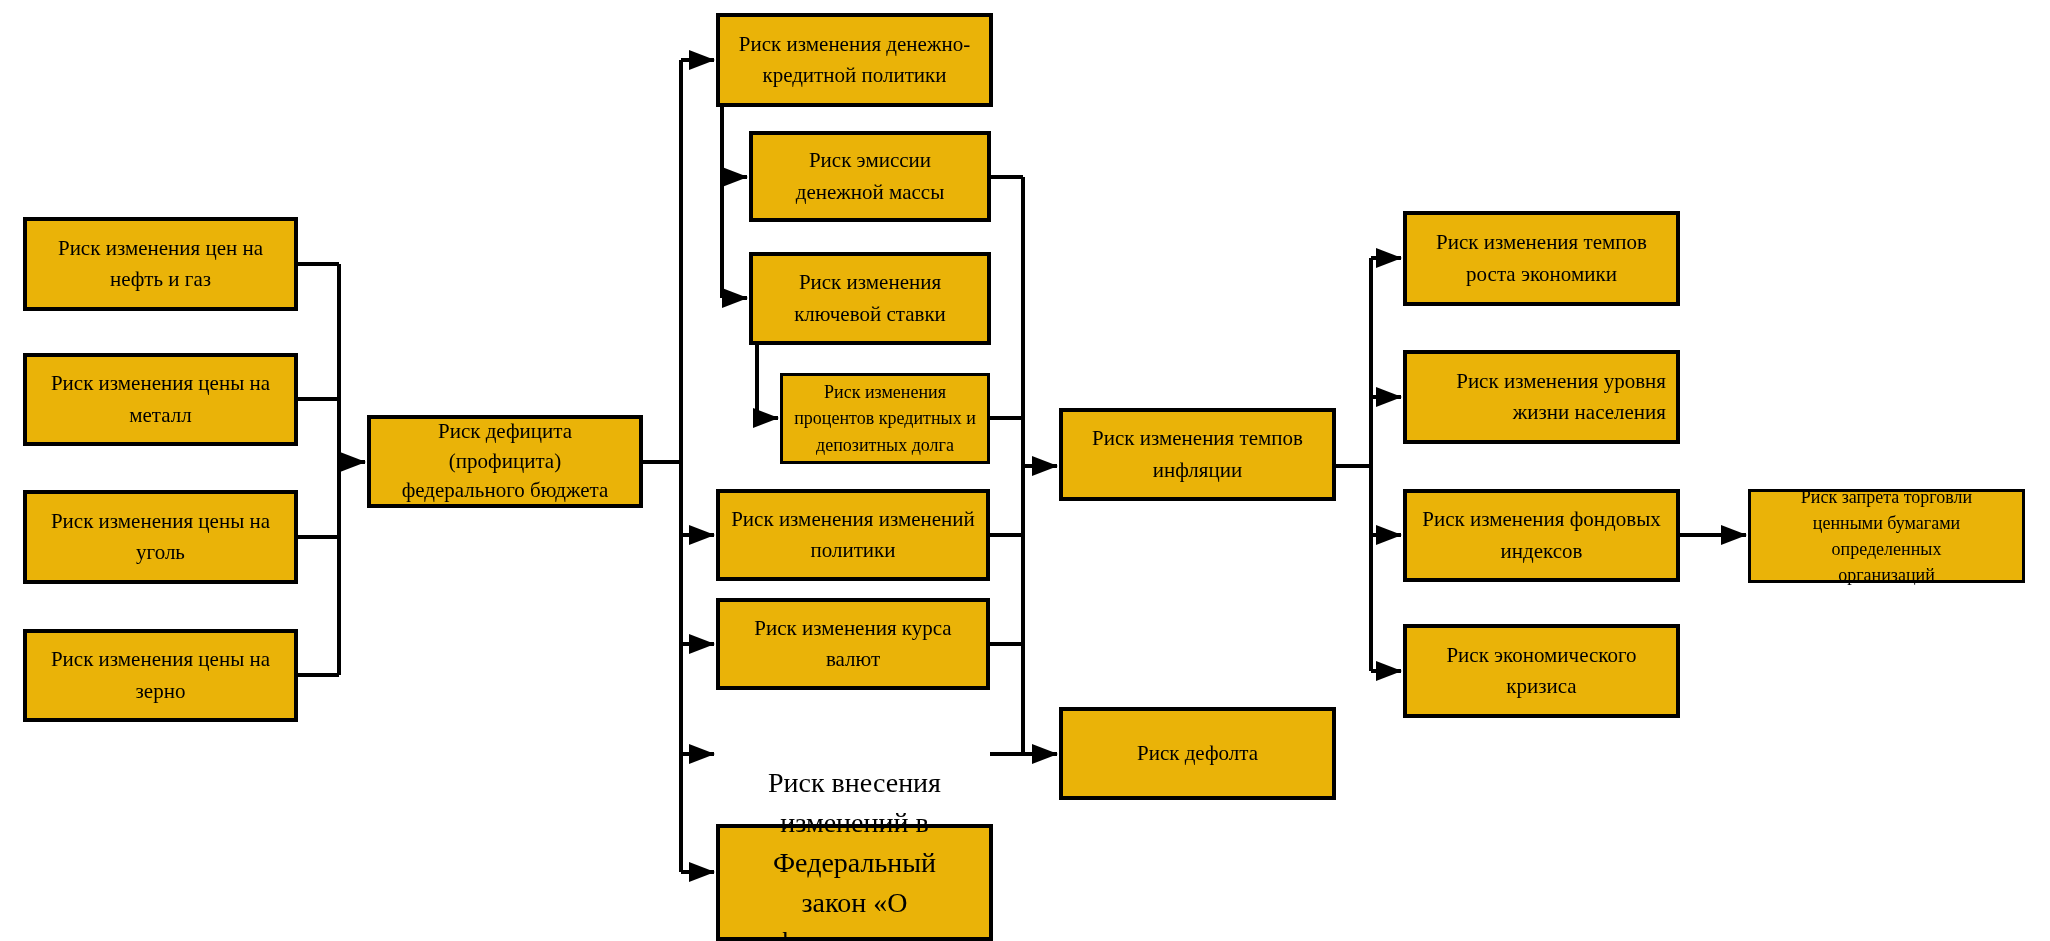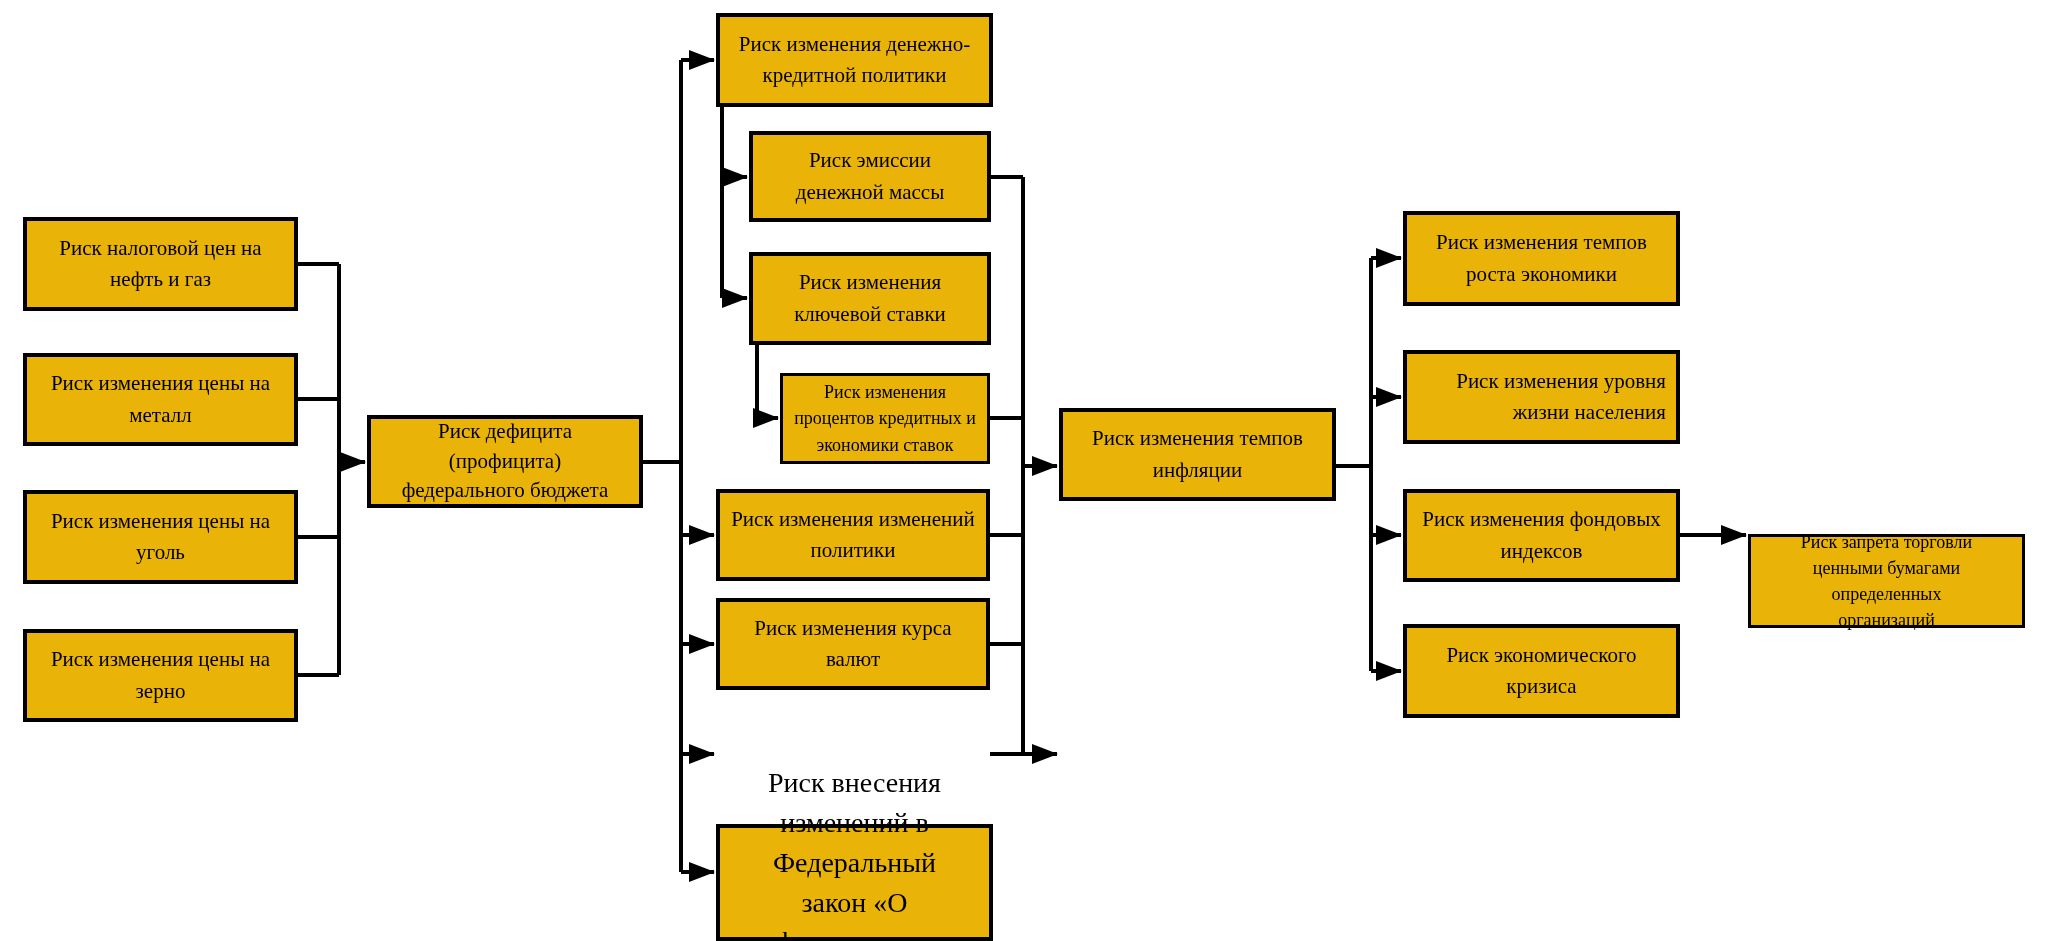--- a/index.html
+++ b/index.html
@@ -20,21 +20,21 @@
     display:flex;align-items:center;justify-content:center;
     text-align:center;
     font-size:21px;line-height:1.5;
     padding:2px 10px;
   }
   .pad16{padding:18px 16px;}
   .pad24{padding:2px 24px;}
   .pad28{padding:14px 28px;font-family:Liberation Serif, serif;}
   .pad30{padding:2px 30px;}
   .small{font-size:18px;line-height:1.45;border-width:3px;padding:2px 6px;}
-  .ban{font-size:18px;line-height:1.45;border-width:3px;padding:16px 36px;margin-top:45px;}
+  .ban{font-size:18px;line-height:1.45;border-width:3px;padding:16px 36px;}
   .tight{line-height:1.42;}
 </style>
 </head>
 <body>
 
 <div id="canvas">
 
   <svg id="edges" width="2050" height="941" viewBox="0 0 2050 941">
     <defs>
       <marker id="ah" markerUnits="userSpaceOnUse" markerWidth="26" markerHeight="20" refX="25" refY="10" orient="auto">
@@ -64,36 +64,37 @@
 
     <path d="M1336 466 H1371 M1371 258 V671"></path>
     <path marker-end="url(#ah)" d="M1371 258 H1401"></path>
     <path marker-end="url(#ah)" d="M1371 397 H1401"></path>
     <path marker-end="url(#ah)" d="M1371 535 H1401"></path>
     <path marker-end="url(#ah)" d="M1371 671 H1401"></path>
 
     <path marker-end="url(#ah)" d="M1680 535 H1746"></path>
   </svg>
 
-  <div class="node" style="left:23px;top:217px;width:275px;height:94px;">Риск налоговой цен на нефть и газ</div>
+  <div class="node" style="left:23px;top:217px;width:275px;height:94px;">Риск изменения цен на нефть и газ</div>
   <div class="node" style="left:23px;top:353px;width:275px;height:93px;">Риск изменения цены на металл</div>
   <div class="node" style="left:23px;top:490px;width:275px;height:94px;">Риск изменения цены на уголь</div>
   <div class="node" style="left:23px;top:629px;width:275px;height:93px;">Риск изменения цены на зерно</div>
 
   <div class="node pad16 tight" style="left:367px;top:415px;width:276px;height:93px;">Риск дефицита (профицита) федерального бюджета</div>
 
   <div class="node" style="left:716px;top:13px;width:277px;height:94px;">Риск изменения денежно-кредитной политики</div>
   <div class="node pad30" style="left:749px;top:131px;width:242px;height:91px;">Риск эмиссии денежной массы</div>
   <div class="node" style="left:749px;top:252px;width:242px;height:93px;">Риск изменения ключевой ставки</div>
-  <div class="node small" style="left:780px;top:373px;width:210px;height:91px;">Риск изменения процентов кредитных и экономики ставок</div>
+  <div class="node small" style="left:780px;top:373px;width:210px;height:91px;">Риск изменения процентов кредитных и депозитных долга</div>
   <div class="node" style="left:716px;top:489px;width:274px;height:92px;">Риск изменения изменений политики</div>
   <div class="node pad28" style="left:716px;top:598px;width:274px;height:92px;">Риск изменения курса валют</div>
   <div class="node pad24 tight" style="left:716px;top:824px;width:277px;height:117px;font-size:28px;">Риск внесения изменений в Федеральный закон «О федеральном бюджете»</div>
 
   <div class="node" style="left:1059px;top:408px;width:277px;height:93px;">Риск изменения темпов инфляции</div>
+  <div class="node" style="left:1059px;top:707px;width:277px;height:93px;">Риск дефолта</div>
 
   <div class="node" style="left:1403px;top:211px;width:277px;height:95px;">Риск изменения темпов роста экономики</div>
   <div class="node" style="left:1403px;top:350px;width:277px;height:94px;text-align:right;">Риск изменения уровня жизни населения</div>
   <div class="node" style="left:1403px;top:489px;width:277px;height:93px;">Риск изменения фондовых индексов</div>
   <div class="node" style="left:1403px;top:624px;width:277px;height:94px;">Риск экономического кризиса</div>
 
   <div class="node ban" style="left:1748px;top:489px;width:277px;height:94px;">Риск запрета торговли ценными бумагами определенных организаций</div>
 
 </div>
 

